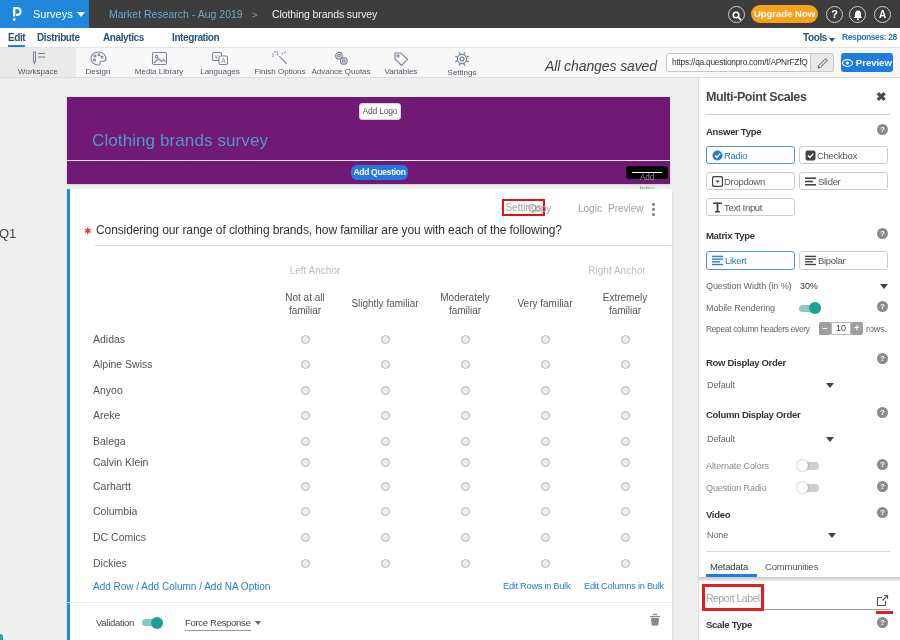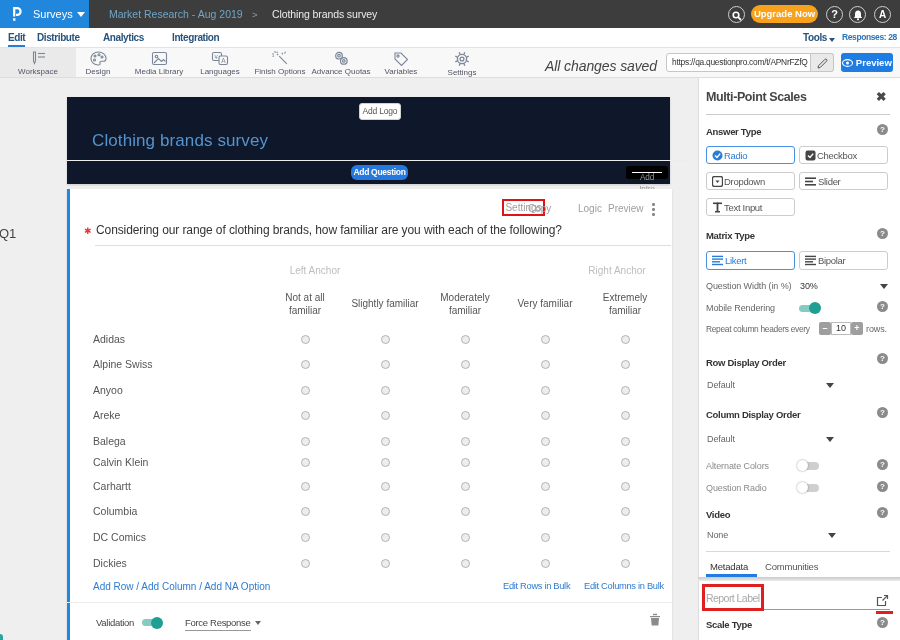--- a/index.html
+++ b/index.html
@@ -23,21 +23,21 @@
 .toolbar{position:absolute;left:0;top:48px;width:900px;height:30px;background:#f8f8f8;border-bottom:1px solid #ddd;}
 .tbactive{position:absolute;left:0;top:0;width:76px;height:29px;background:#eaeaea;}
 .tbitem{position:absolute;top:51px;width:70px;text-align:center;color:#555;}
 .tbitem svg{display:block;margin:0 auto;}
 .tblbl{font-size:8px;display:block;margin-top:1px;color:#556;}
 .savetxt{position:absolute;right:243px;top:58px;font-size:14px;font-style:italic;color:#444;letter-spacing:-.1px;}
 .urlbox{position:absolute;left:666px;top:53px;width:168px;height:19px;background:#fff;border:1px solid #c6c6c6;border-radius:3px;font-size:8.4px;color:#333;line-height:17px;padding-left:5px;letter-spacing:-.25px;white-space:nowrap;overflow:hidden;}
 .pencilzone{position:absolute;left:810px;top:53px;width:24px;height:19px;background:#e9e9e9;border:1px solid #c6c6c6;border-radius:0 3px 3px 0;text-align:center;}
 .previewbtn{position:absolute;left:841px;top:53px;width:52px;height:19px;background:#1e7ce2;border-radius:3px;color:#fff;font-size:9.5px;font-weight:bold;text-align:center;line-height:19px;}
 
-.hcard{position:absolute;left:67px;top:97px;width:603px;height:87px;background:#0f172a;box-shadow:0 1px 2px rgba(0,0,0,.15);}
+.hcard{position:absolute;left:67px;top:97px;width:603px;height:87px;background:#701a75;box-shadow:0 1px 2px rgba(0,0,0,.15);}
 .addlogo{position:absolute;left:292px;top:6px;width:42px;height:17px;border:1px solid #d2d2d2;border-radius:3px;background:#fff;font-size:8.5px;color:#555;text-align:center;line-height:15px;letter-spacing:-.2px;}
 .htitle{position:absolute;left:25px;top:34px;font-size:17px;color:#5494ce;letter-spacing:.1px;white-space:nowrap;}
 .hdiv{position:absolute;left:0;top:63px;width:627px;height:1px;background:#ededed;}
 .addq{position:absolute;left:284px;top:68px;width:57px;height:15px;background:#2478df;border-radius:6px;color:#fff;font-size:8.5px;font-weight:bold;text-align:center;line-height:15px;letter-spacing:-.3px;}
 .addintro{position:absolute;left:559px;top:69px;width:42px;height:13px;border:6px solid #000000;border-radius:3px;background:#fff;font-size:8.2px;color:#999;text-align:center;line-height:11.5px;letter-spacing:-.2px;}
 .q1{position:absolute;left:-1px;top:226px;font-size:13px;color:#444;}
 .qcard{position:absolute;left:67px;top:189px;width:605px;height:451px;background:#fff;border-left:3px solid #1e88e5;box-shadow:0 1px 2px rgba(0,0,0,.12);}
 .qact{position:absolute;top:203px;font-size:10px;color:#9e9e9e;}
 .setbox{position:absolute;left:502px;top:199px;width:43px;height:17px;border:2px solid #e01414;font-size:10px;color:#9e9e9e;text-align:center;line-height:13px;}
 .ast{position:absolute;left:84px;top:226px;color:#e53935;font-size:9px;}

